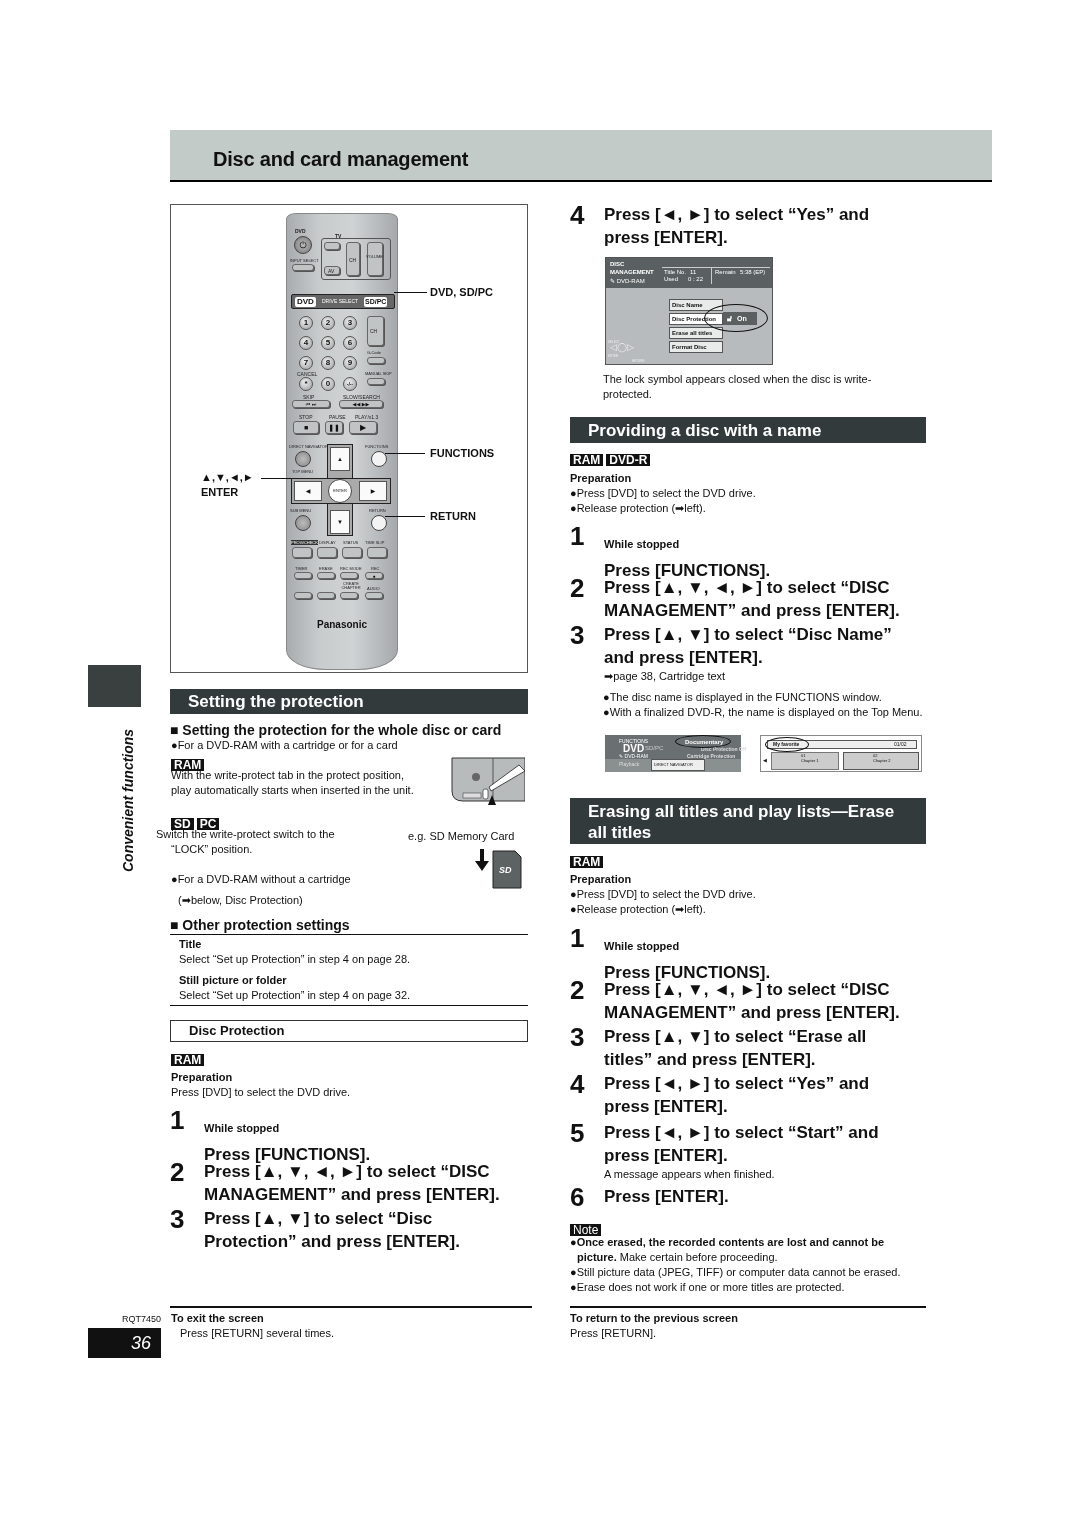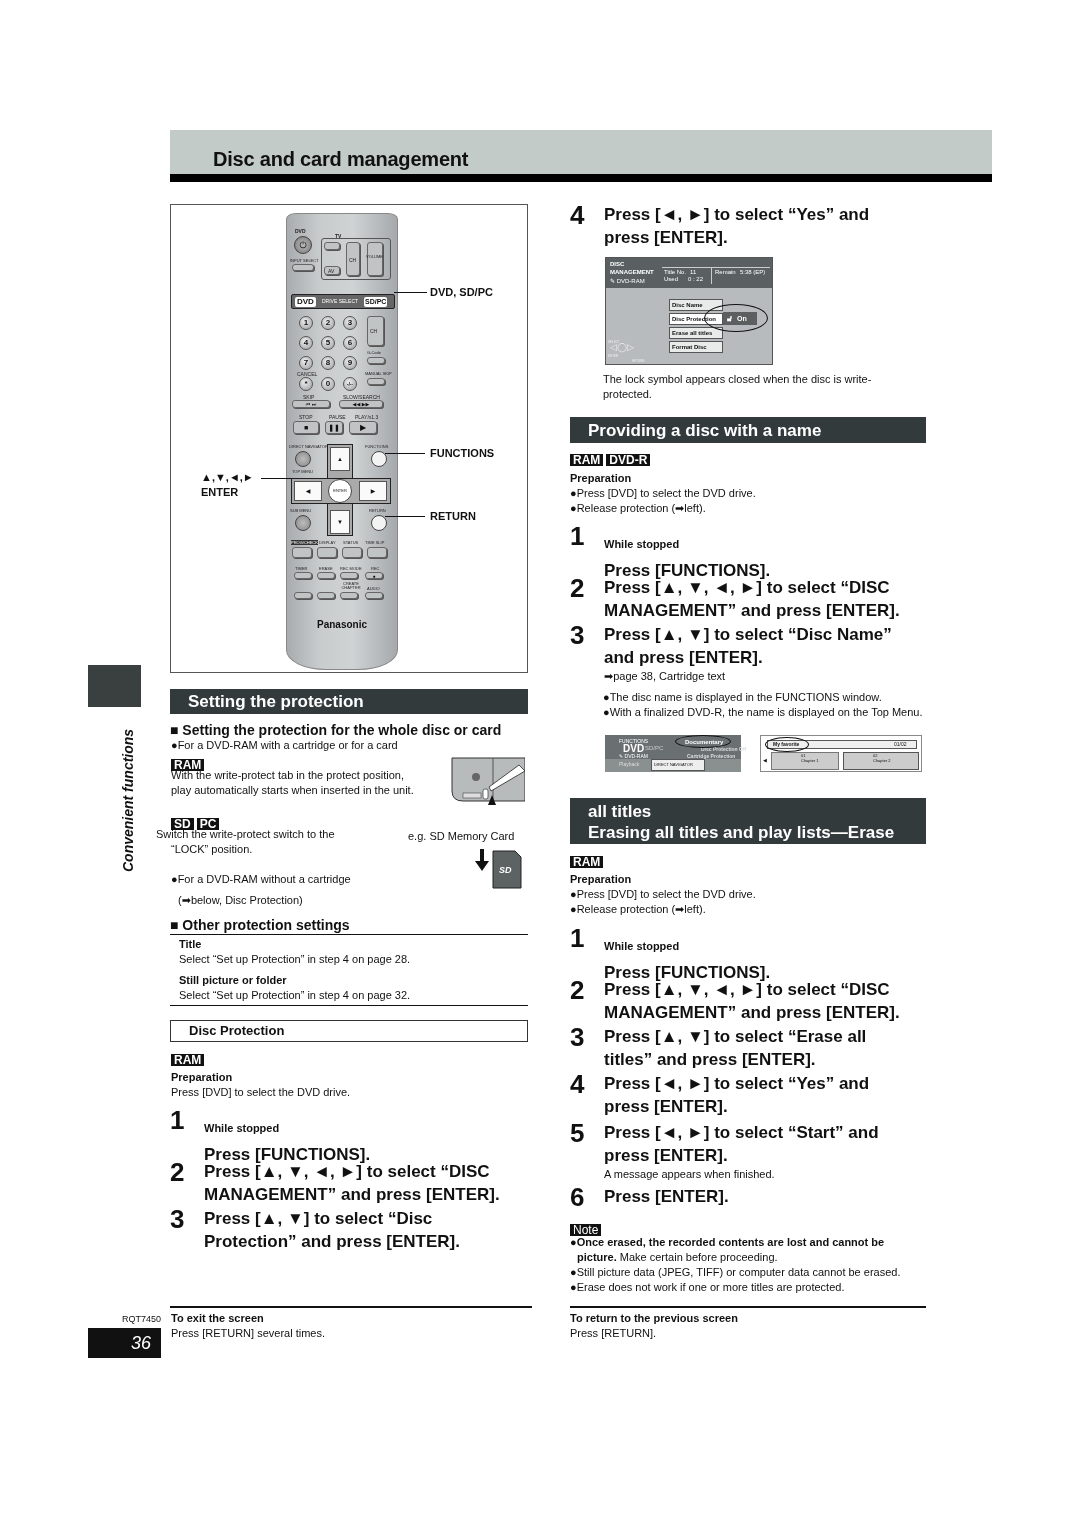--- a/index.html
+++ b/index.html
@@ -1,20 +1,20 @@
 <!DOCTYPE html>
 <html><head>
 <meta charset="utf-8">
 <style>
   * { box-sizing: border-box; margin: 0; padding: 0; }
   body { width: 1080px; height: 1528px; background: #ffffff; position: relative; font-family: "Liberation Sans", sans-serif; color: #111; overflow: hidden; }
   .abs { position: absolute; }
 
   
-  .banner { left: 170px; top: 130px; width: 822px; height: 52px; background: #c3cbc9; border-bottom: 8px solid #000000; }
+  .banner { left: 170px; top: 130px; width: 822px; height: 52px; background: #c3cbc9; border-bottom: 2px solid #000000; }
   .banner h1 { position: absolute; left: 43px; top: 18px; font-size: 20px; font-weight: bold; letter-spacing: -0.2px; color: #111; }
 
   
   .side-tab { left: 88px; top: 665px; width: 53px; height: 42px; background: #3a3f40; }
   .side-label { left: 60px; top: 720px; width: 140px; height: 150px; }
   .side-label span { position: absolute; left: 0; top: 0; transform-origin: left top; transform: translate(60px, 152px) rotate(-90deg); font-style: italic; font-weight: bold; font-size: 14px; white-space: nowrap; }
 
   
   .remote-box { left: 170px; top: 204px; width: 358px; height: 469px; border: 1px solid #555; background: #fff; }
   .remote { position: absolute; left: 115px; top: 8px; width: 112px; height: 457px; background: linear-gradient(90deg,#a9acae 0%,#c9cccd 30%,#d0d3d4 60%,#a6a9ab 100%); border-radius: 10px 10px 40px 40px / 6px 6px 20px 20px; border: 1px solid #888; }
@@ -260,21 +260,21 @@
   <div class="step-body" style="top:0;">
     <div>Press [▲, ▼] to select “Disc</div>
     <div>Protection” and press [ENTER].</div>
   </div>
 </div>
 
 <div class="thick-rule" style="left:170px;top:1306px;width:362px;"></div>
 <div class="abs rqt">RQT7450</div>
 <div class="abs page-num">36</div>
 <div class="abs" style="left:171px;top:1312px;font-size:11px;font-weight:bold;">To exit the screen</div>
-<div class="abs small" style="left:171px;top:1326px;">Press [RETURN] several times.</div>
+<div class="abs small" style="left:180px;top:1326px;">Press [RETURN] several times.</div>
 
 <div class="step" style="left:570px;top:203px;">
   <span class="step-num">4</span>
   <div class="step-body" style="top:0;">
     <div>Press [◄, ►] to select “Yes” and</div>
     <div>press [ENTER].</div>
   </div>
 </div>
 
 <div class="abs osd1">
@@ -363,22 +363,22 @@
   <div style="position:absolute;left:10px;top:16px;width:68px;height:18px;background:#ccc;border:1px solid #777;"></div>
   <span style="position:absolute;left:40px;top:17px;font-size:4px;">01</span>
   <span style="position:absolute;left:40px;top:22px;font-size:4px;">Chapter 1</span>
   <div style="position:absolute;left:82px;top:16px;width:76px;height:18px;background:#ccc;border:1px solid #555;"></div>
   <span style="position:absolute;left:112px;top:17px;font-size:4px;">02</span>
   <span style="position:absolute;left:112px;top:22px;font-size:4px;">Chapter 2</span>
   <div class="ellipse" style="left:4px;top:1px;width:44px;height:15px;"></div>
 </div>
 
 <div class="abs sec-head s3">
+  <div>Erasing all titles and play lists—Erase</div>
   <div>all titles</div>
-  <div>Erasing all titles and play lists—Erase</div>
 </div>
 <div class="abs" style="left:570px;top:852px;"><span class="badge">RAM</span></div>
 <div class="abs prep-title" style="left:570px;top:873px;">Preparation</div>
 <div class="abs small" style="left:570px;top:887px;">●Press [DVD] to select the DVD drive.</div>
 <div class="abs small" style="left:570px;top:902px;">●Release protection (➡left).</div>
 
 <div class="step" style="left:570px;top:926px;">
   <span class="step-num">1</span>
   <div class="step-body" style="top:9px;">
     <div class="step-sub">While stopped</div>

